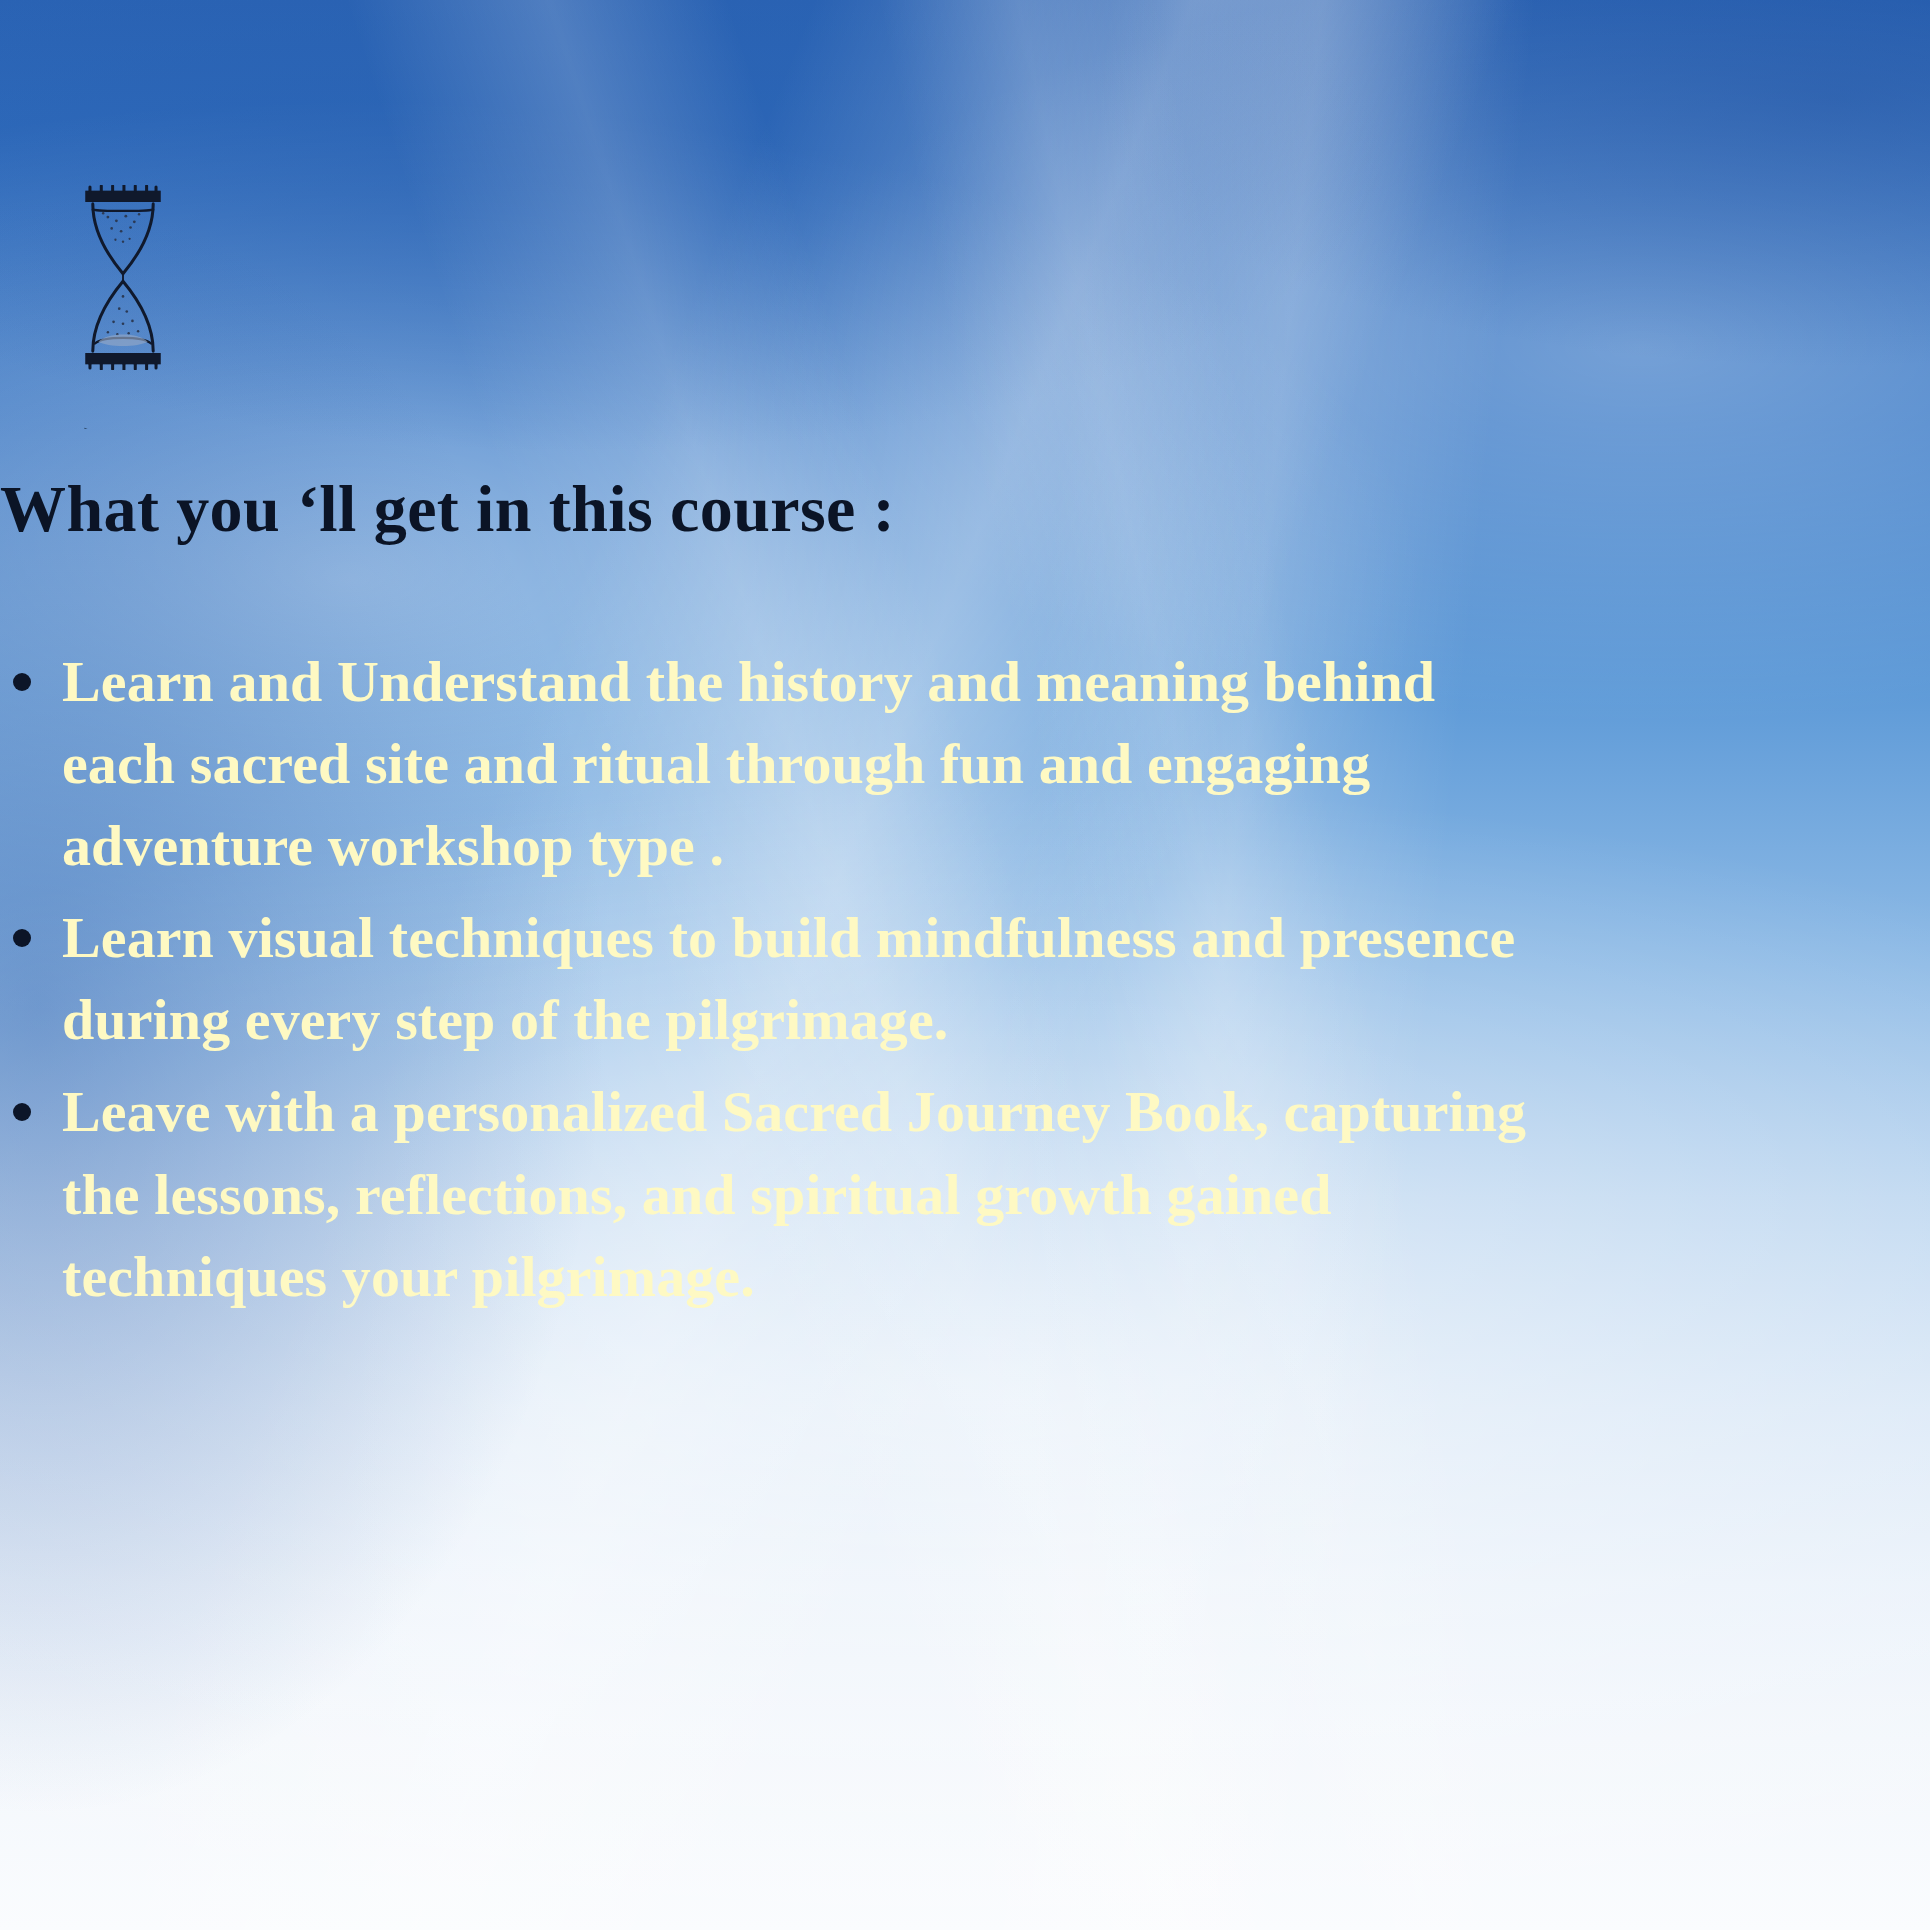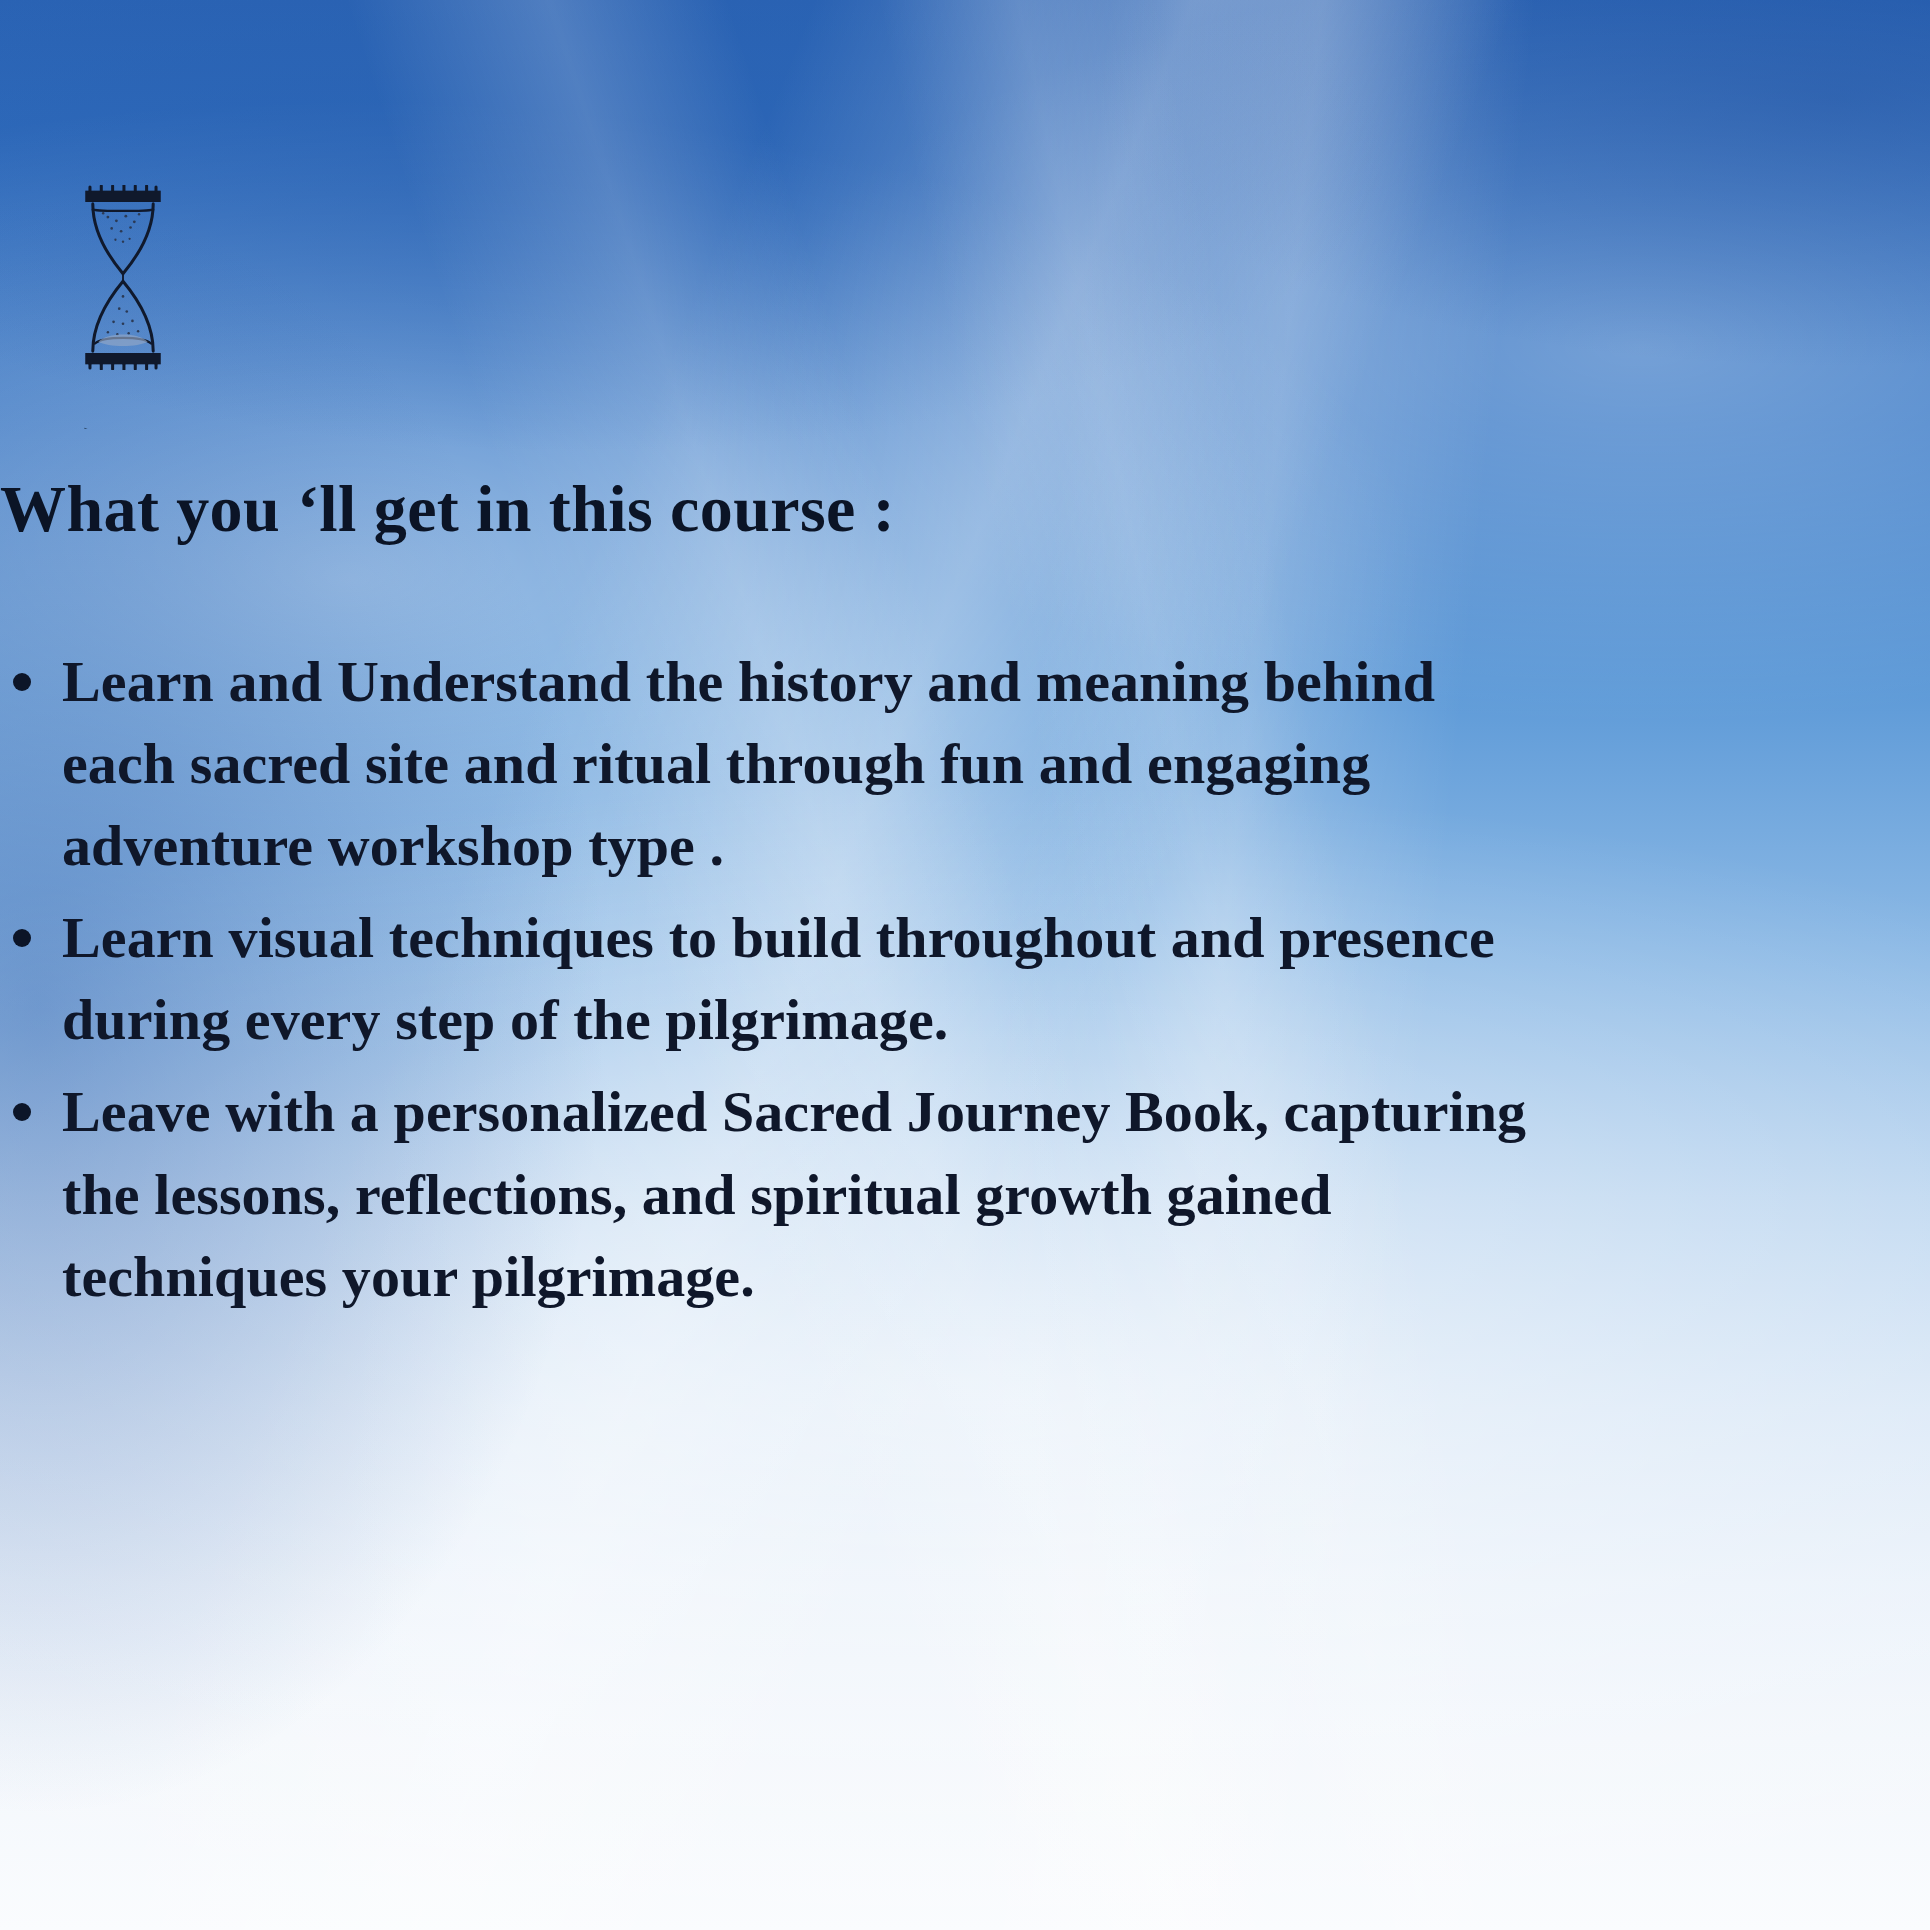--- a/index.html
+++ b/index.html
@@ -115,21 +115,21 @@
     max-width: 1533px;
   }
   .bullet-item {
     position: relative;
     padding-left: 62px;
     margin-bottom: 9.5px;
     font-family: "Liberation Serif", serif;
     font-weight: 700;
     font-size: 58px;
     line-height: 1.42;
-    color: #0f172a;
+    color: #fef9c3;
     letter-spacing: 0.1px;
   }
   .bullet-item::before {
     content: "";
     position: absolute;
     left: 13.2px;
     top: 32px;
     width: 18px;
     height: 18px;
     border-radius: 50%;
@@ -213,19 +213,19 @@
         <text font-family="Liberation Serif, serif" font-size="23" letter-spacing="4" fill="#26405e" text-anchor="middle">
           <textPath href="#arc" startOffset="50%">·FINITE·</textPath>
         </text>
       </svg>
     </div>
 
     <h1 class="heading">What you ‘ll get in this course :</h1>
 
     <ul class="bullet-list">
       <li class="bullet-item">Learn and Understand the history and meaning behind each sacred site and ritual through fun and engaging adventure workshop type .</li>
-      <li class="bullet-item">Learn visual techniques to build throughout and presence during every step of the pilgrimage.</li>
+      <li class="bullet-item">Learn visual techniques to build mindfulness and presence during every step of the pilgrimage.</li>
       <li class="bullet-item">Leave with a personalized Sacred Journey Book, capturing the lessons, reflections, and spiritual growth gained techniques your pilgrimage.</li>
     </ul>
 
   </div>
 </div>
 
 
 </body></html>

